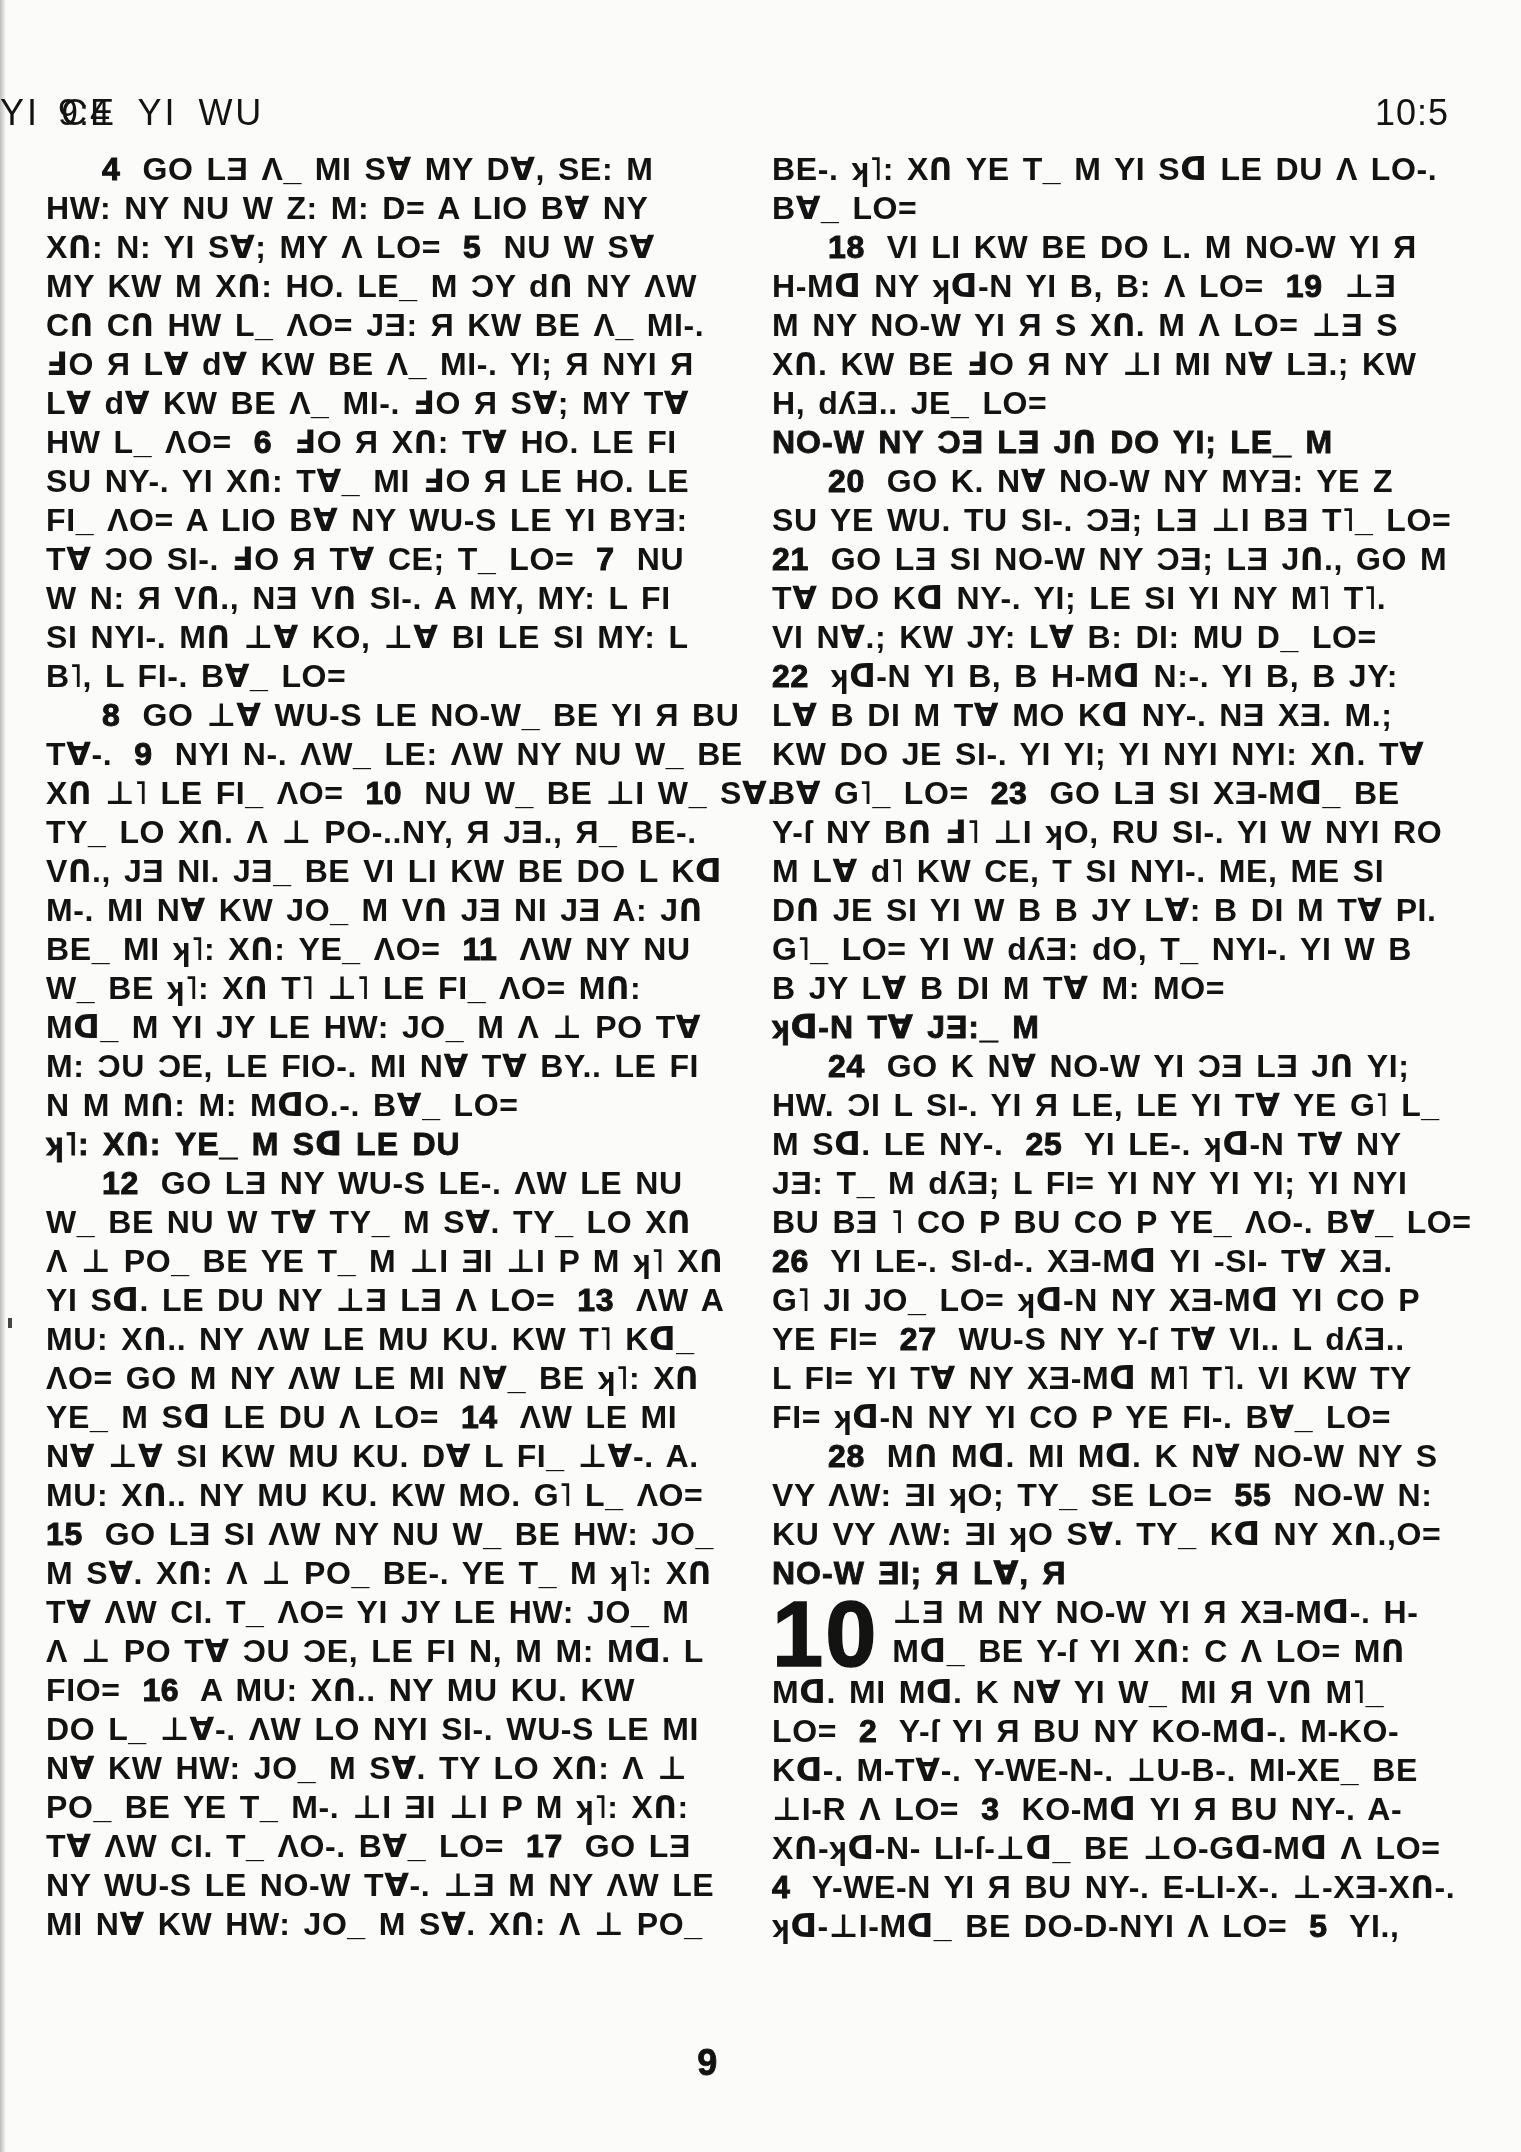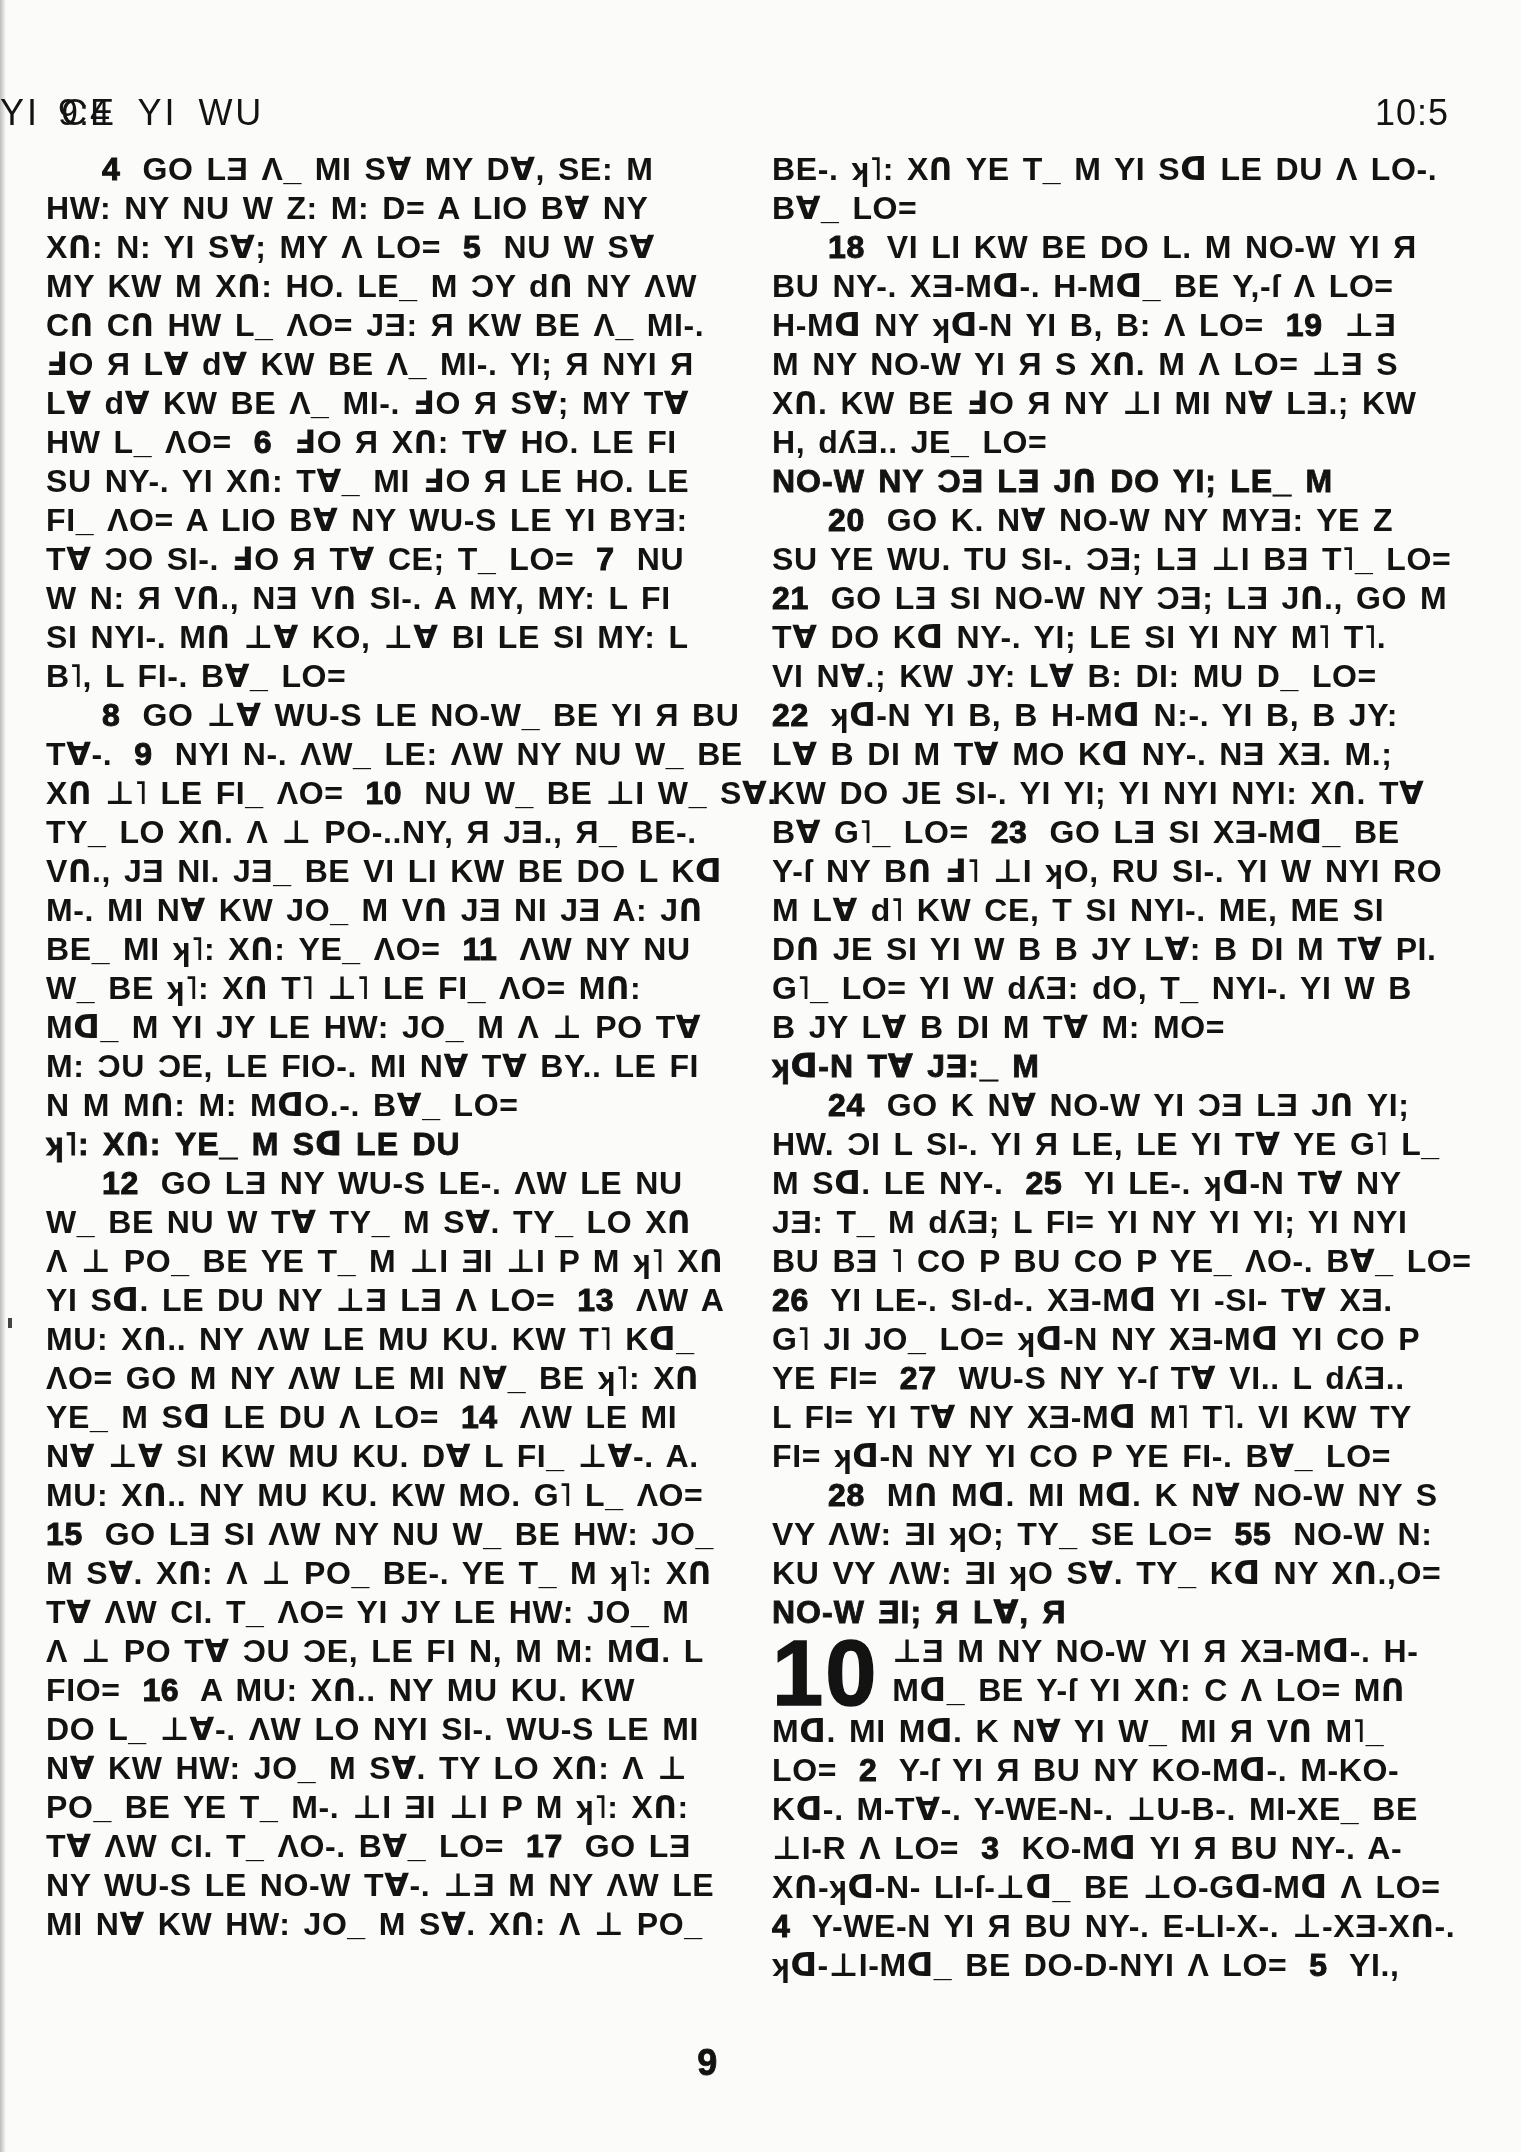--- a/index.html
+++ b/index.html
@@ -94,21 +94,20 @@
     <div class="line"><span class="t">N∀ KW HW: JO_ M S∀. TY LO XՈ: Ʌ ⊥</span></div>
     <div class="line"><span class="t">PO_ BE YE T_ M-. ⊥I ƎI ⊥I P M ʞ˥: XՈ:</span></div>
     <div class="line"><span class="t">T∀ ɅW CI. T_ ɅO-. B∀_ LO=</span> <span class="v">17</span> <span class="t">GO LƎ</span></div>
     <div class="line"><span class="t">NY WU-S LE NO-W T∀-. ⊥Ǝ M NY ɅW LE</span></div>
     <div class="line"><span class="t">MI N∀ KW HW: JO_ M S∀. XՈ: Ʌ ⊥ PO_</span></div>
   </div>
 <div class="col right" id="col-right">
     <div class="line"><span class="t">BE-. ʞ˥: XՈ YE T_ M YI Sᗡ LE DU Ʌ LO-.</span></div>
     <div class="line"><span class="t">B∀_ LO=</span></div>
     <div class="line i"><span class="v">18</span> <span class="t">VI LI KW BE DO L. M NO-W YI Я</span></div>
-    <div class="line"><span class="t">BU NY-. XƎ-Mᗡ-. H-Mᗡ_ BE Y,-ſ Ʌ LO=</span></div>
     <div class="line"><span class="t">H-Mᗡ NY ʞᗡ-N YI B, B: Ʌ LO=</span> <span class="v">19</span> <span class="t">⊥Ǝ</span></div>
     <div class="line"><span class="t">M NY NO-W YI Я S XՈ. M Ʌ LO= ⊥Ǝ S</span></div>
     <div class="line"><span class="t">XՈ. KW BE ℲO Я NY ⊥I MI N∀ LƎ.; KW</span></div>
     <div class="line"><span class="t">H, dʎƎ.. JE_ LO=</span></div>
     <div class="line c"><span class="t">NO-W NY ƆƎ LƎ JՈ DO YI; LE_ M</span></div>
     <div class="line i"><span class="v">20</span> <span class="t">GO K. N∀ NO-W NY MYƎ: YE Z</span></div>
     <div class="line"><span class="t">SU YE WU. TU SI-. ƆƎ; LƎ ⊥I BƎ T˥_ LO=</span></div>
     <div class="line"><span class="v">21</span> <span class="t">GO LƎ SI NO-W NY ƆƎ; LƎ JՈ., GO M</span></div>
     <div class="line"><span class="t">T∀ DO Kᗡ NY-. YI; LE SI YI NY M˥ T˥.</span></div>
     <div class="line"><span class="t">VI N∀.; KW JY: L∀ B: DI: MU D_ LO=</span></div>

